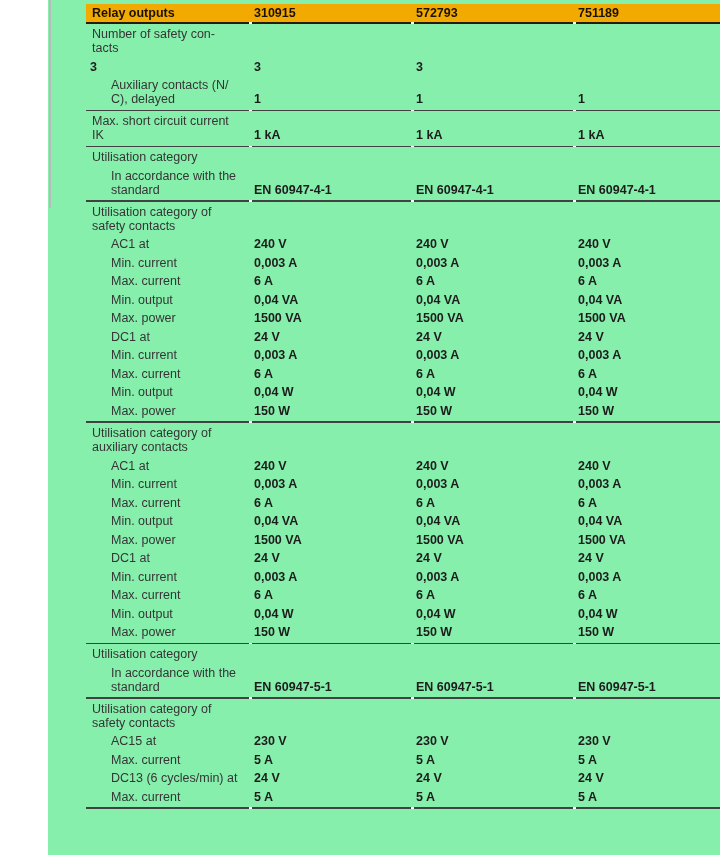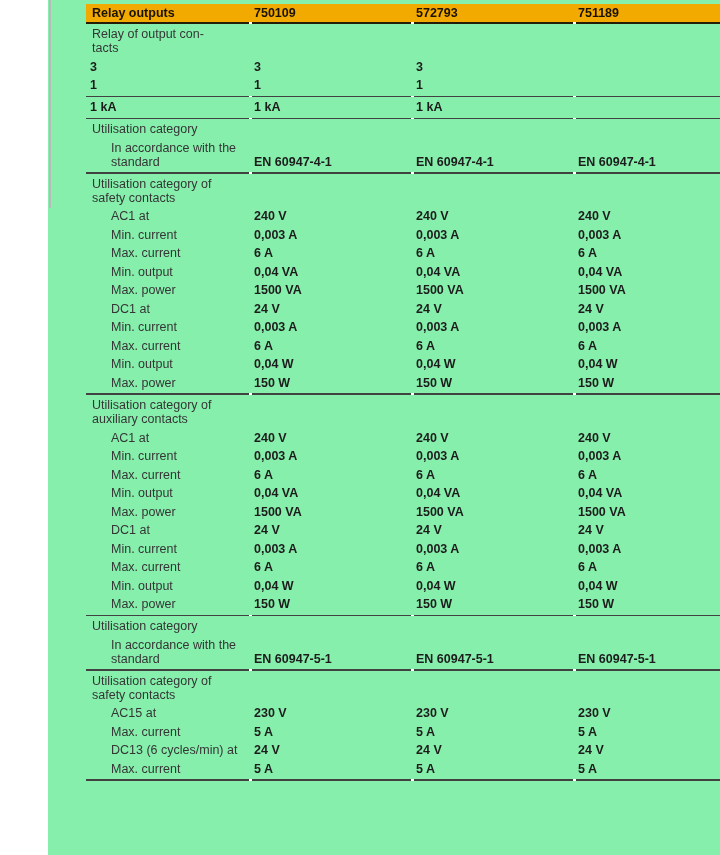--- a/index.html
+++ b/index.html
@@ -36,53 +36,57 @@
 </head>
 <body>
 
 <div class="page">
   <div class="left-edge"></div>
   <div class="corner-strip"></div>
 
   <div class="spec-table">
     <div class="thead grid" id="thead-bg" style="background: rgb(243, 170, 0);">
       <span class="h-label">Relay outputs</span>
-      <span class="h-col">750109</span>
+      <span class="h-col">310915</span>
       <span class="h-col">572793</span>
       <span class="h-col">751189</span>
     </div>
     <div class="rule strong">
         <i class="n1"></i>
         <i class="n2"></i>
         <i class="n3"></i>
       </div>
     <div id="tbody">
         <div class="row grid">
-          <span class="lbl">Relay of output con-
+          <span class="lbl">Number of safety con-
 tacts</span>
           <span class="val"></span>
           <span class="val"></span>
           <span class="val"></span>
         </div>
         <div class="row grid indent">
           <span class="val">3</span>
           <span class="val">3</span>
           <span class="val">3</span>
         </div>
         <div class="row grid indent">
+          <span class="lbl">Auxiliary contacts (N/
+C), delayed</span>
           <span class="val">1</span>
           <span class="val">1</span>
           <span class="val">1</span>
         </div>
         <div class="rule">
           <i class="n1"></i>
           <i class="n2"></i>
           <i class="n3"></i>
         </div>
         <div class="row grid">
+          <span class="lbl">Max. short circuit current
+IK</span>
           <span class="val">1 kA</span>
           <span class="val">1 kA</span>
           <span class="val">1 kA</span>
         </div>
         <div class="rule">
           <i class="n1"></i>
           <i class="n2"></i>
           <i class="n3"></i>
         </div>
         <div class="row grid">

